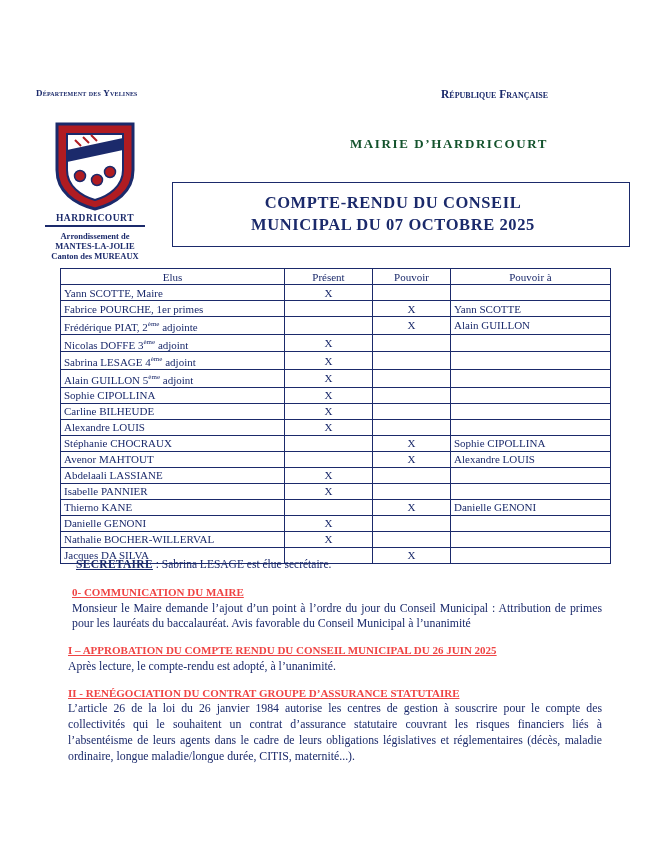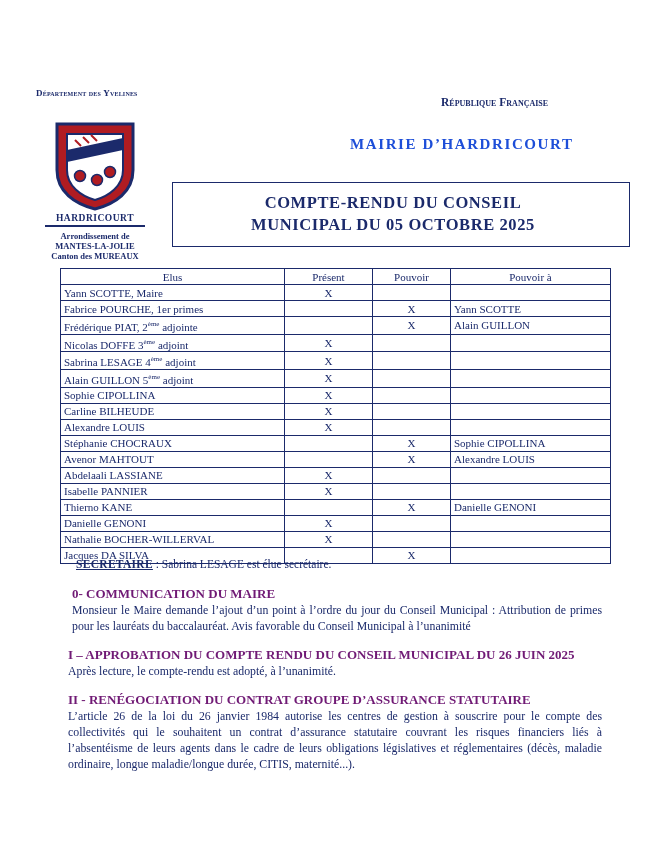--- a/index.html
+++ b/index.html
@@ -34,35 +34,35 @@
     font-size: 9px;
     font-variant: small-caps;
     font-weight: bold;
     letter-spacing: 0.2px;
     color: #1b2a6b;
     white-space: nowrap;
   }
   .republique {
     position: absolute;
     left: 441px;
-    top: 96px;
+    top: 88px;
     font-size: 11.5px;
     font-variant: small-caps;
     font-weight: bold;
     color: #1b2a6b;
     white-space: nowrap;
   }
   .mairie-title {
     position: absolute;
     left: 350px;
     top: 136px;
-    font-size: 15px;
+    font-size: 13px;
     font-weight: bold;
     letter-spacing: 1.6px;
-    color: #1d4ed8;
+    color: #14532d;
     white-space: nowrap;
   }
 
   
   .crest-wrap {
     position: absolute;
     left: 44px;
     top: 120px;
     width: 102px;
     text-align: center;
@@ -163,23 +163,24 @@
 
   
   .body {
     position: absolute;
     left: 68px;
     top: 585px;
     width: 534px;
   }
   .sec { margin-bottom: 11px; }
   .sec-title {
-    font-size: 13px;
-    font-weight: bold;
-    color: #701a75;
+    font-size: 11px;
+    font-weight: bold;
+    text-decoration: underline;
+    color: #ef4444;
     line-height: 1.32;
     margin-bottom: 1px;
   }
   .sec-body {
     font-size: 11.8px;
     color: #1b2a6b;
     line-height: 1.35;
     text-align: justify;
   }
   .sec-0 .sec-title { margin-left: 4px; }
@@ -212,21 +213,21 @@
       <div class="arrond">
         <div>Arrondissement de</div>
         <div>MANTES-LA-JOLIE</div>
         <div>Canton des MUREAUX</div>
       </div>
     </div>
   </div>
 
   <div class="subject-box">
     <div class="line">COMPTE-RENDU DU CONSEIL</div>
-    <div class="line">MUNICIPAL DU 05 OCTOBRE 2025</div>
+    <div class="line">MUNICIPAL DU 07 OCTOBRE 2025</div>
   </div>
 
   <div class="table-wrap">
     <table class="attendance">
       <colgroup>
         <col class="c-elu">
           <col class="c-pres">
           <col class="c-abs">
           <col class="c-pouv">
       </colgroup>

